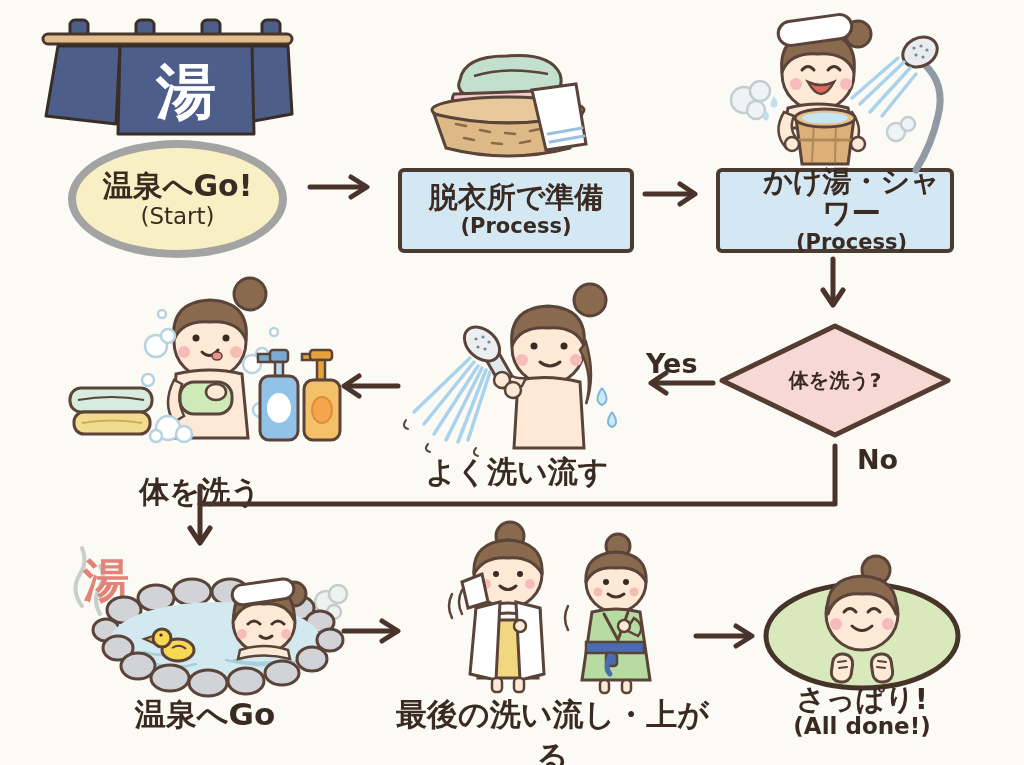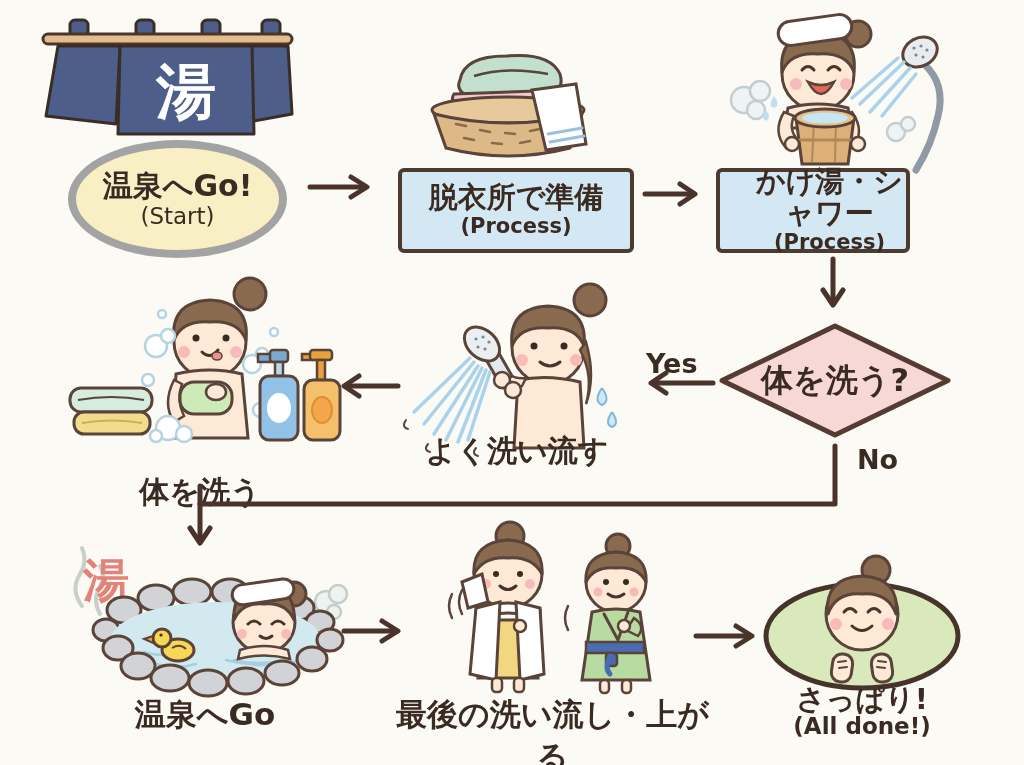--- a/index.html
+++ b/index.html
@@ -23,42 +23,42 @@
   .node-box .l2{font-size:21px;font-weight:600;line-height:1.2;}
   .start-oval{
     background:#f9efc5;border:8px solid #a3a3a3;border-radius:50%;
     display:flex;flex-direction:column;align-items:center;justify-content:center;
     box-sizing:border-box;text-align:center;
   }
   .start-oval .l1{font-size:30px;font-weight:bold;line-height:1.15;}
   .start-oval .l2{font-size:23px;font-weight:400;}
   .diamond-text{
     display:flex;align-items:center;justify-content:center;
-    font-size:32px;font-weight:bold;
+    font-size:20px;font-weight:bold;
   }
   .caption{position:absolute;text-align:center;font-weight:bold;}
   .edge-label{position:absolute;font-weight:bold;font-size:27px;}
 
   
   .pos-noren{left:40px;top:12px;width:255px;height:126px;}
   .pos-basket{left:412px;top:46px;width:196px;height:122px;}
   .pos-kakeyu{left:718px;top:12px;width:240px;height:172px;z-index:3;}
   .pos-start{left:68px;top:140px;width:219px;height:118px;}
   .pos-box1{left:398px;top:168px;width:236px;height:85px;}
-  .pos-box2{left:716px;top:168px;width:194px;height:85px;padding-left:33px;}
+  .pos-box2{left:716px;top:168px;width:238px;height:85px;padding-left:33px;}
   .pos-diamond{left:718px;top:323px;width:234px;height:115px;}
   .pos-diamond-text{left:718px;top:323px;width:234px;height:115px;}
   .pos-wash{left:64px;top:280px;width:276px;height:174px;}
   .pos-rinse{left:396px;top:284px;width:246px;height:170px;}
   .pos-onsen{left:54px;top:540px;width:312px;height:154px;}
   .pos-figures{left:416px;top:522px;width:288px;height:174px;}
   .pos-endoval{left:762px;top:556px;width:200px;height:134px;}
 
   .pos-cap-wash{left:100px;top:472px;width:200px;font-size:30px;}
-  .pos-cap-rinse{left:407px;top:431px;width:220px;font-size:30px;}
+  .pos-cap-rinse{left:407px;top:452px;width:220px;font-size:30px;}
   .pos-cap-bath{left:85px;top:694px;width:240px;font-size:31px;}
   .pos-cap-final{left:390px;top:694px;width:325px;font-size:31px;}
   .pos-cap-end1{left:772px;top:680px;width:180px;font-size:29px;}
   .pos-cap-end2{left:772px;top:713px;width:180px;font-size:23px;}
 
   .pos-ar1{left:306px;top:174px;width:70px;height:26px;}
   .pos-ar2{left:642px;top:181px;width:62px;height:26px;}
   .pos-ar3{left:820px;top:256px;width:26px;height:58px;}
   .pos-arYes{left:636px;top:370px;width:80px;height:26px;}
   .pos-arMid{left:331px;top:373px;width:70px;height:26px;}

